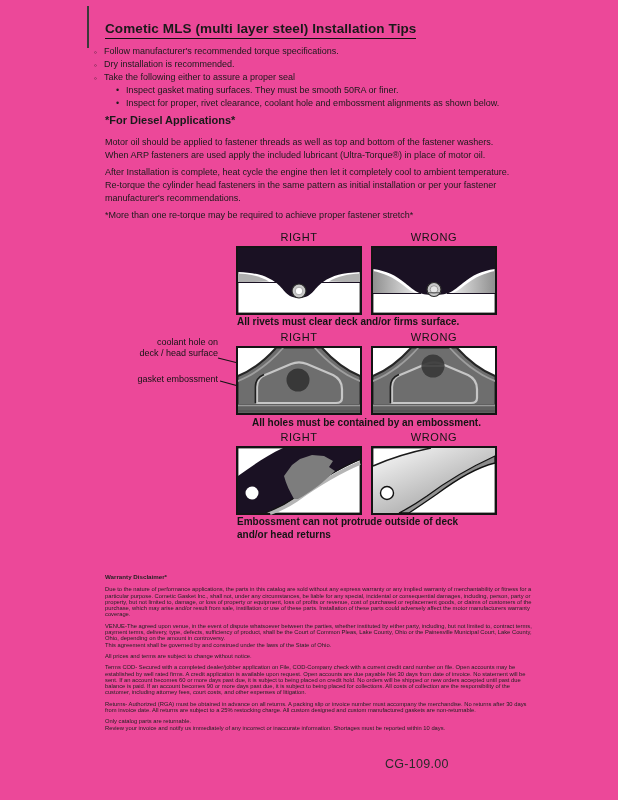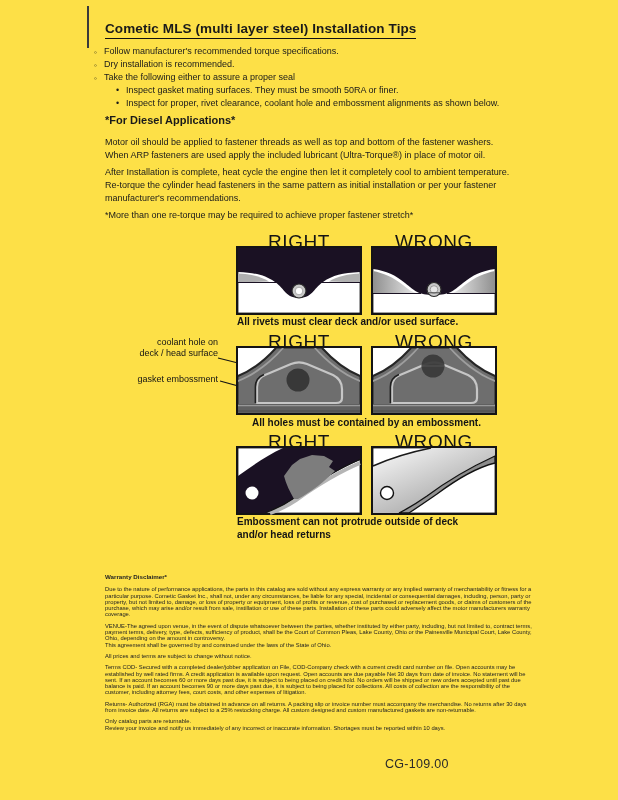--- a/index.html
+++ b/index.html
@@ -1,19 +1,19 @@
 <!DOCTYPE html>
 <html><head>
 <meta charset="utf-8">
 <style>
   * { margin:0; padding:0; box-sizing:border-box; }
   html,body { background:#e8e8e8; }
   .page {
     position:relative; width:618px; height:800px; margin:0 auto;
-    background:#fde047; overflow:hidden;
+    background:#ec4899; overflow:hidden;
     font-family:"Liberation Sans", sans-serif; color:#1a1a1a;
   }
   .edge-line { position:absolute; left:87px; top:6px; width:1.5px; height:42px; background:#3a3a3a; }
 
   .title {
     position:absolute; left:105px; top:21px;
     font-size:13.5px; font-weight:bold; letter-spacing:0.1px;
     border-bottom:1.6px solid #111; padding-bottom:2px;
   }
 
@@ -23,21 +23,21 @@
   .bullet-row.sub { padding-left:22px; }
   .mk.open { font-size:8px; position:relative; top:0.5px; }
   .mk.solid { font-size:9px; }
 
   .diesel-heading { position:absolute; left:105px; top:114px; font-size:11px; font-weight:bold; }
   .para { position:absolute; left:105px; width:414px; font-size:9px; line-height:13px; }
   .p1 { top:136px; }
   .p2 { top:166px; }
   .note { top:209px; }
 
-  .rw-label { position:absolute; width:126px; text-align:center; font-size:19px; letter-spacing:0.6px; color:#141414; }
+  .rw-label { position:absolute; width:126px; text-align:center; font-size:11px; letter-spacing:0.6px; color:#141414; }
   .diag { position:absolute; width:126px; height:69px; }
   .diag svg { display:block; width:126px; height:69px; }
 
   .caption { position:absolute; font-size:10px; font-weight:bold; line-height:12.5px; color:#141414; }
 
   .side-labels { position:absolute; left:100px; top:337px; width:118px; text-align:right; font-size:9px; line-height:11px; color:#141414; }
   .side-label-2 { position:absolute; left:100px; top:374px; width:118px; text-align:right; font-size:9px; color:#141414; }
   .leader-svg { position:absolute; left:215px; top:350px; width:92px; height:46px; }
 
   .disclaimer { position:absolute; left:105px; top:574px; width:429px; font-size:5.8px; line-height:6.3px; color:#222; }
@@ -119,21 +119,21 @@
       <path d="M124,25 C114,27 104,31 94,39 C88,44 83,47.5 76,47.5 L124,47.5 Z" fill="url(#gwr)"></path>
       <path d="M2,47.5 H50 M76,47.5 H124" stroke="#1a1123" stroke-width="1"></path>
       <g>
         <circle cx="63" cy="43.5" r="7" fill="#c9c9c9" stroke="#2b2b2b" stroke-width="1.2"></circle>
         <circle cx="63" cy="43.5" r="3.8" fill="#e6e6e6" stroke="#8a8a8a" stroke-width="0.8"></circle>
         <path d="M56,46.8 H70" stroke="#4a4a4a" stroke-width="1"></path>
       </g>
     </svg>
   </div>
 
-  <div class="caption" style="left:237px; top:316px;">All rivets must clear deck and/or used surface.</div>
+  <div class="caption" style="left:237px; top:316px;">All rivets must clear deck and/or firms surface.</div>
 
   <div class="rw-label" style="left:236px; top:331px;">RIGHT</div>
   <div class="rw-label" style="left:371px; top:331px;">WRONG</div>
 
   <div class="side-labels">
     <div>coolant hole on</div>
     <div>deck / head surface</div>
   </div>
   <div class="side-label-2">gasket embossment</div>
 

